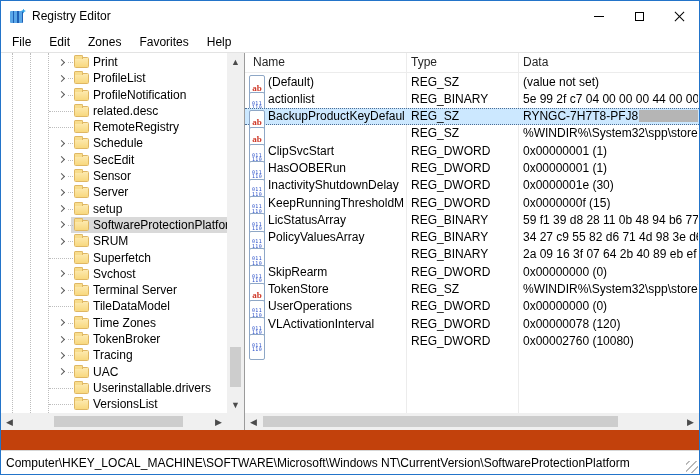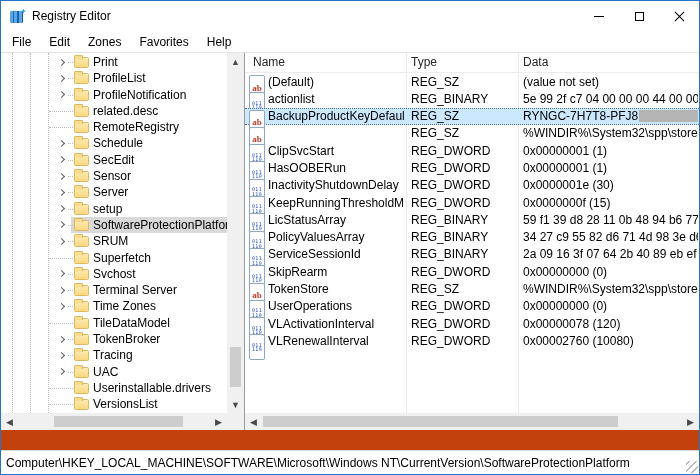--- a/index.html
+++ b/index.html
@@ -252,31 +252,31 @@
             </div>
             <div class="tree-row">
               <span class="chev-box">
                 <i class="chev"></i>
               </span>
               <span class="dots-mid"></span>
               <span class="folder"></span>
               <span class="tree-label">Terminal Server</span>
             </div>
             <div class="tree-row">
+              <span class="leaf-connector"></span>
+              <span class="folder"></span>
+              <span class="tree-label">TileDataModel</span>
+            </div>
+            <div class="tree-row">
               <span class="chev-box">
                 <i class="chev"></i>
               </span>
               <span class="dots-mid"></span>
               <span class="folder"></span>
               <span class="tree-label">Time Zones</span>
-            </div>
-            <div class="tree-row">
-              <span class="leaf-connector"></span>
-              <span class="folder"></span>
-              <span class="tree-label">TileDataModel</span>
             </div>
             <div class="tree-row">
               <span class="chev-box">
                 <i class="chev"></i>
               </span>
               <span class="dots-mid"></span>
               <span class="folder"></span>
               <span class="tree-label">TokenBroker</span>
             </div>
             <div class="tree-row">
@@ -422,21 +422,20 @@
               </span>
               <span class="cell cell-name">PolicyValuesArray</span>
               <span class="cell cell-type">REG_BINARY</span>
               <span class="cell cell-data"><span>34 27 c9 55 82 d6 71 4d 98 3e d6 ec 3f</span></span>
             </div>
             <div class="list-row">
               <span class="vicon">
                 <span class="bin">011</span>
                 <span class="bin">110</span>
               </span>
-              <span class="cell cell-name">ServiceSessionId</span>
               <span class="cell cell-type">REG_BINARY</span>
               <span class="cell cell-data"><span>2a 09 16 3f 07 64 2b 40 89 eb ef f0 80</span></span>
             </div>
             <div class="list-row">
               <span class="vicon">
                 <span class="bin">011</span>
                 <span class="bin">110</span>
               </span>
               <span class="cell cell-name">SkipRearm</span>
               <span class="cell cell-type">REG_DWORD</span>
@@ -466,21 +465,20 @@
               </span>
               <span class="cell cell-name">VLActivationInterval</span>
               <span class="cell cell-type">REG_DWORD</span>
               <span class="cell cell-data"><span>0x00000078 (120)</span></span>
             </div>
             <div class="list-row">
               <span class="vicon">
                 <span class="bin">011</span>
                 <span class="bin">110</span>
               </span>
-              <span class="cell cell-name">VLRenewalInterval</span>
               <span class="cell cell-type">REG_DWORD</span>
               <span class="cell cell-data"><span>0x00002760 (10080)</span></span>
             </div>
           </div>
       </div>
       <div class="list-hscroll">
         <span class="sb-btn" style="left:0;top:0">◀</span>
         <span class="sb-btn" style="right:0;top:0">▶</span>
         <span class="sb-thumb-h" style="left:18px;width:355px"></span>
       </div>

